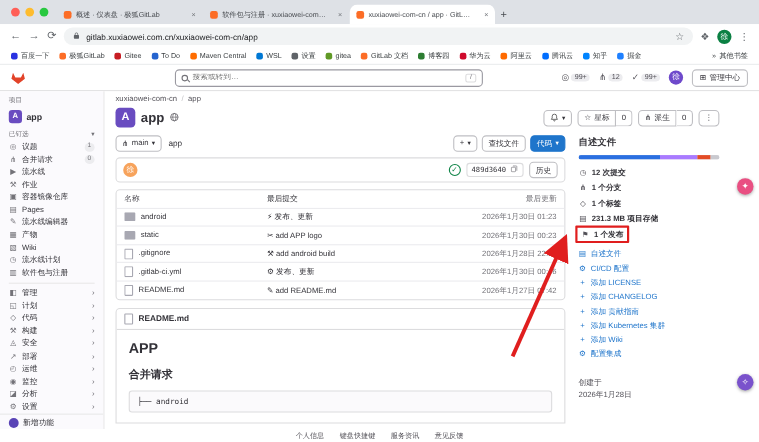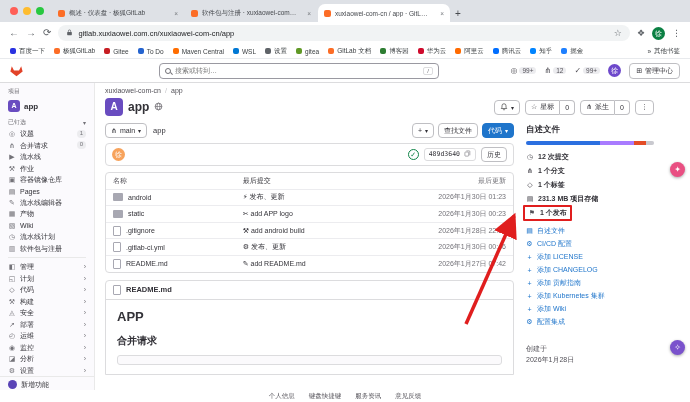--- a/index.html
+++ b/index.html
@@ -596,20 +596,21 @@
         <div class="readme">
           <div class="readme-head">
             <span class="fico file"></span>
             <span>README.md</span>
           </div>
           <div class="readme-body">
             <div class="h1">APP</div>
             <div class="h2">合并请求</div>
             <div class="codeblock">
 
+            <div>├── android</div>
               </div>
           </div>
         </div>
       </div>
 
       <aside class="info-col">
         <div class="info-title">自述文件</div>
         <div class="langbar">
 
         <span class="langseg" style="background: rgb(43, 111, 224); width: 58%;"></span>

